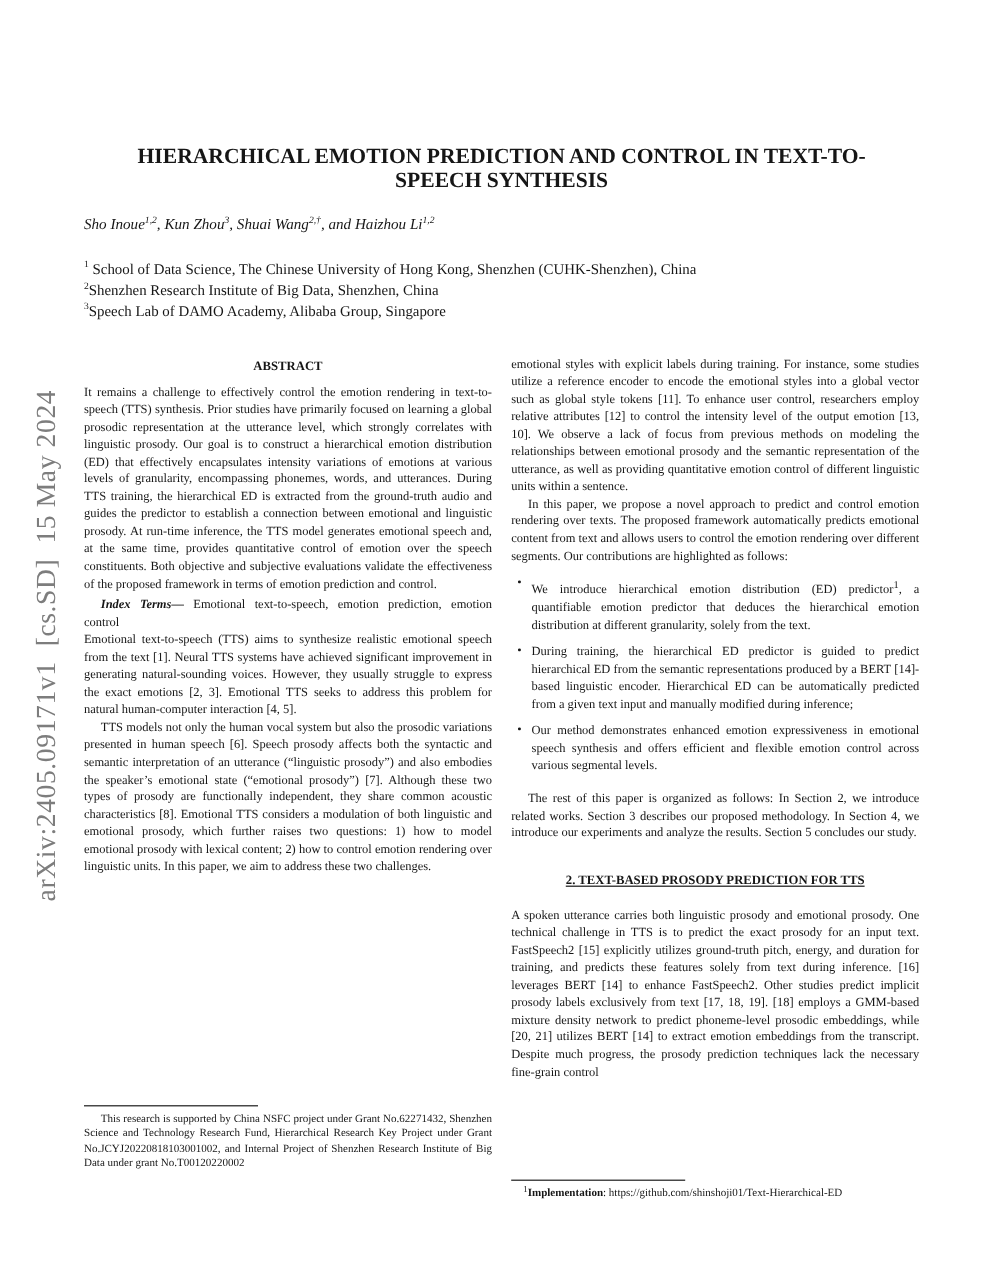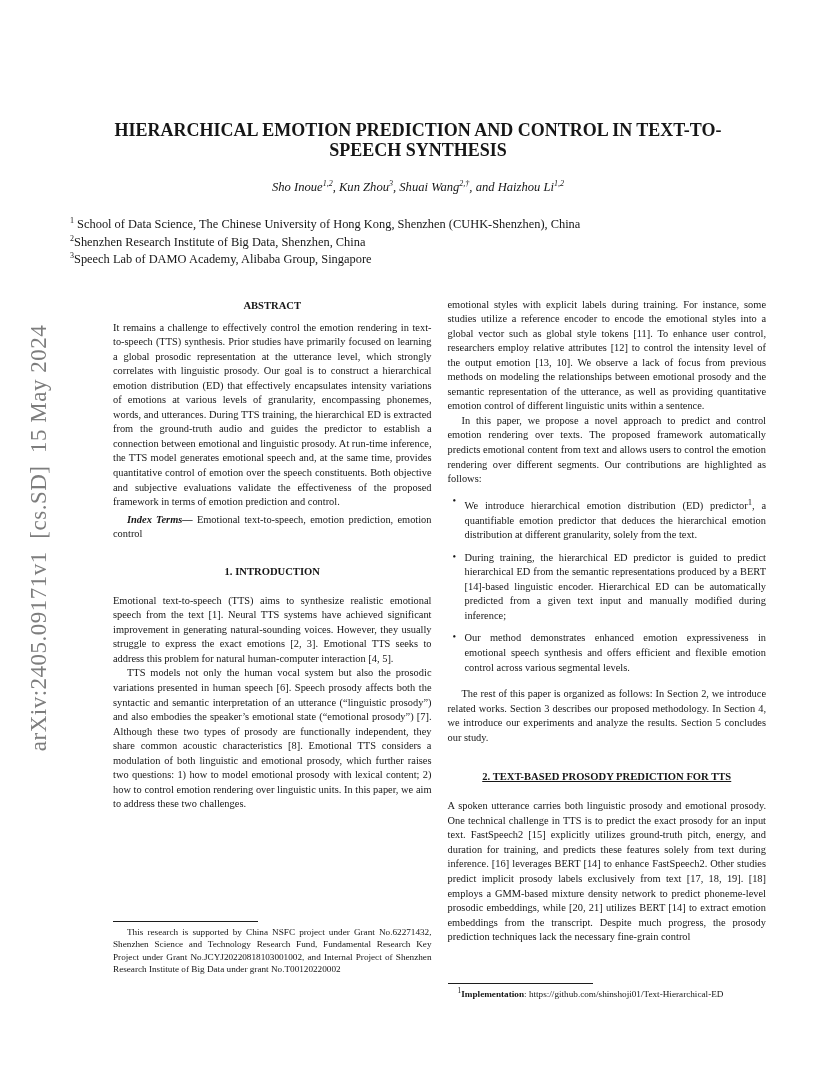--- a/index.html
+++ b/index.html
@@ -38,37 +38,35 @@
     width: 696px;
   }
   .title {
     text-align: center;
     font-weight: bold;
     font-size: 18px;
     line-height: 20px;
     padding: 0 28px;
   }
   .authors {
-    text-align: center;
     font-style: italic;
     font-size: 12.6px;
     margin-top: 20px;
   }
   .authors sup, .affil sup { font-size: 8px; line-height: 0; }
   .affils {
     text-align: left;
     font-size: 12.4px;
     margin-top: 21px;
     line-height: 17.5px;
   }
   .columns {
     display: flex;
     gap: 16px;
     margin-top: 29px;
-    margin-left: 43px;
   }
   .col {
     width: 340px;
     display: flex;
     flex-direction: column;
   }
   .col-left  { height: 678px; }
   .col-right { height: 703px; }
   .sec-heading {
     text-align: center;
@@ -145,27 +143,26 @@
       <div class="affil"><sup>3</sup><span>Speech Lab of DAMO Academy, Alibaba Group, Singapore</span></div>
     </div>
 
     <div class="columns">
 
       <div class="col col-left">
         <div class="sec-heading abstract-heading">ABSTRACT</div>
         <p class="para">It remains a challenge to effectively control the emotion rendering in text-to-speech (TTS) synthesis. Prior studies have primarily focused on learning a global prosodic representation at the utterance level, which strongly correlates with linguistic prosody. Our goal is to construct a hierarchical emotion distribution (ED) that effectively encapsulates intensity variations of emotions at various levels of granularity, encompassing phonemes, words, and utterances. During TTS training, the hierarchical ED is extracted from the ground-truth audio and guides the predictor to establish a connection between emotional and linguistic prosody. At run-time inference, the TTS model generates emotional speech and, at the same time, provides quantitative control of emotion over the speech constituents. Both objective and subjective evaluations validate the effectiveness of the proposed framework in terms of emotion prediction and control.</p>
         <p class="para indent kw"><b><i>Index Terms—</i></b><span> Emotional text-to-speech, emotion prediction, emotion control</span></p>
 
-        <div class="sec-heading intro-heading">1. INTRODUCTION</div>
         <p class="para">Emotional text-to-speech (TTS) aims to synthesize realistic emotional speech from the text [1]. Neural TTS systems have achieved significant improvement in generating natural-sounding voices. However, they usually struggle to express the exact emotions [2, 3]. Emotional TTS seeks to address this problem for natural human-computer interaction [4, 5].</p>
         <p class="para indent">TTS models not only the human vocal system but also the prosodic variations presented in human speech [6]. Speech prosody affects both the syntactic and semantic interpretation of an utterance (“linguistic prosody”) and also embodies the speaker’s emotional state (“emotional prosody”) [7]. Although these two types of prosody are functionally independent, they share common acoustic characteristics [8]. Emotional TTS considers a modulation of both linguistic and emotional prosody, which further raises two questions: 1) how to model emotional prosody with lexical content; 2) how to control emotion rendering over linguistic units. In this paper, we aim to address these two challenges.</p>
 
         <div class="footnote fn">
           <div class="footnote-rule"></div>
-          <p>This research is supported by China NSFC project under Grant No.62271432, Shenzhen Science and Technology Research Fund, Fundamental Research Key Project under Grant No.JCYJ20220818103001002, and Internal Project of Shenzhen Research Institute of Big Data under grant No.T00120220002</p>
+          <p>This research is supported by China NSFC project under Grant No.62271432, Shenzhen Science and Technology Research Fund, Hierarchical Research Key Project under Grant No.JCYJ20220818103001002, and Internal Project of Shenzhen Research Institute of Big Data under grant No.T00120220002</p>
         </div>
       </div>
 
       <div class="col col-right">
         <p class="para">emotional styles with explicit labels during training. For instance, some studies utilize a reference encoder to encode the emotional styles into a global vector such as global style tokens [11]. To enhance user control, researchers employ relative attributes [12] to control the intensity level of the output emotion [13, 10]. We observe a lack of focus from previous methods on modeling the relationships between emotional prosody and the semantic representation of the utterance, as well as providing quantitative emotion control of different linguistic units within a sentence.</p>
         <p class="para indent">In this paper, we propose a novel approach to predict and control emotion rendering over texts. The proposed framework automatically predicts emotional content from text and allows users to control the emotion rendering over different segments. Our contributions are highlighted as follows:</p>
 
         <ul class="bullets">
           <li><span class="bullet-glyph">•</span><span>We introduce hierarchical emotion distribution (ED) predictor</span><sup>1</sup><span>, a quantifiable emotion predictor that deduces the hierarchical emotion distribution at different granularity, solely from the text.</span></li>
           <li><span class="bullet-glyph">•</span><span>During training, the hierarchical ED predictor is guided to predict hierarchical ED from the semantic representations produced by a BERT [14]-based linguistic encoder. Hierarchical ED can be automatically predicted from a given text input and manually modified during inference;</span></li>

